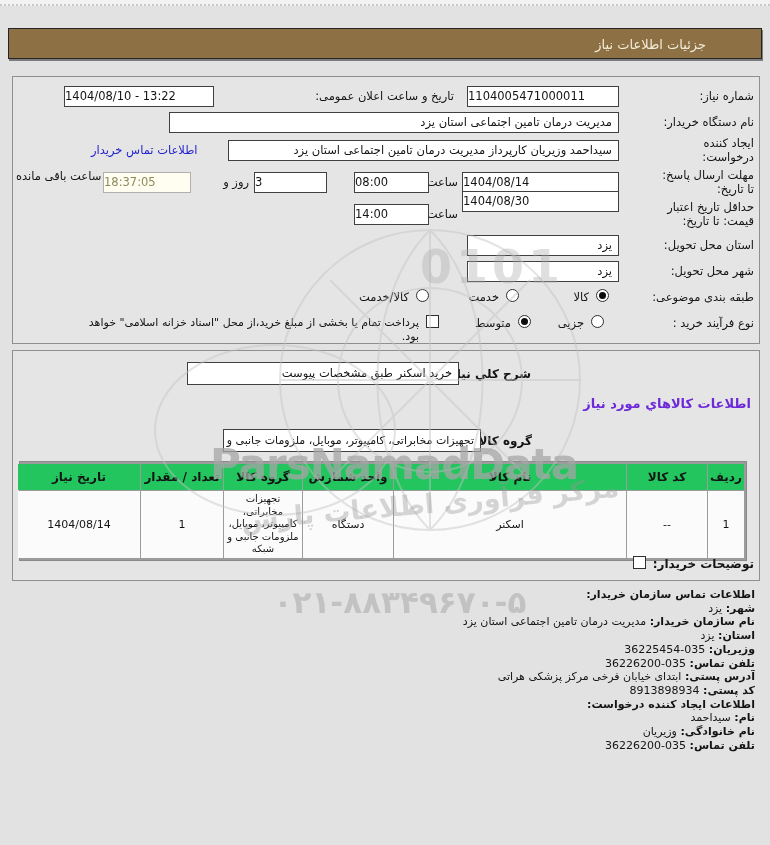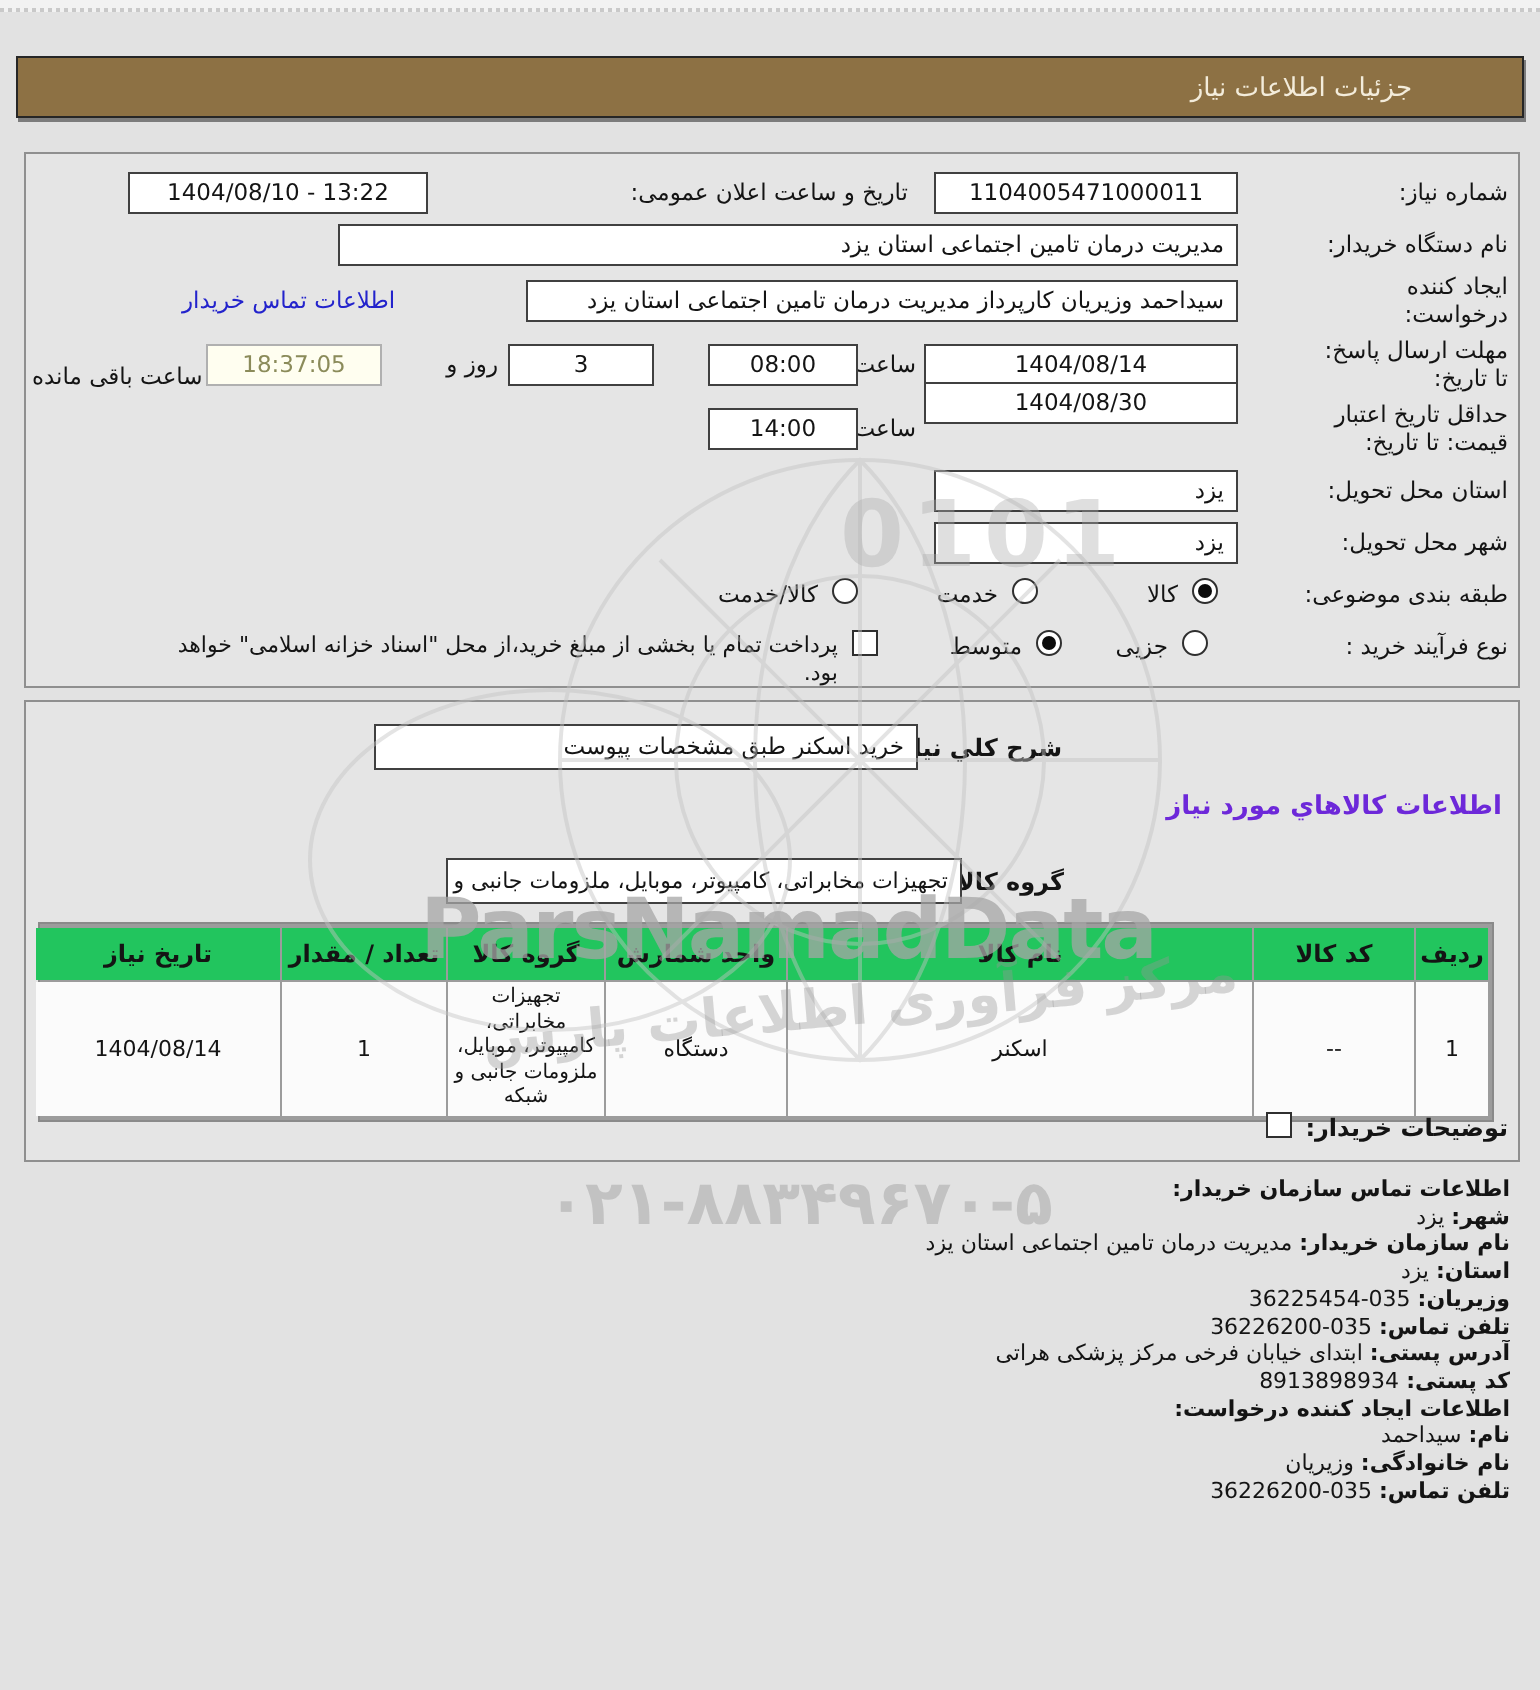--- a/index.html
+++ b/index.html
@@ -22,21 +22,21 @@
   .box{position:absolute;right:10px;width:748px;border:1px solid #8f8f8f;background:#e5e5e5;box-sizing:border-box}
   #form-box{top:76px;height:268px}
   #details-box{top:350px;height:231px}
 
   .lbl{position:absolute;font-size:11.5px;color:#141414;text-align:right;line-height:14px}
   .bold{font-weight:bold}
   .field{
     position:absolute;height:21px;line-height:19px;background:#fff;border:1px solid #404040;
     font-size:11.5px;box-sizing:border-box;overflow:hidden;white-space:nowrap;
   }
-  .center{text-align:center}
+  .center{text-align:left}
   .rt{text-align:right;padding:0 6px}
   .ltr{direction:ltr;unicode-bidi:bidi-override}
   .link{position:absolute;color:#2323cc;font-size:11.5px;cursor:pointer}
   .cd{background:#fffef0;border:1px solid #b0b0b0;color:#8b8b5a}
 
   .radio{position:absolute;width:13px;height:13px;border:1px solid #2f2f2f;border-radius:50%;background:#fff;box-sizing:border-box}
   .radio.on::after{content:"";position:absolute;left:2px;top:2px;right:2px;bottom:2px;background:#0b0b0b;border-radius:50%}
   .check{position:absolute;width:13px;height:13px;border:1px solid #2f2f2f;background:#fff;box-sizing:border-box}
 
   
@@ -73,31 +73,31 @@
 
   <div class="lbl" style="top:12px;right:5px">شماره نیاز:</div>
   <div class="field center ltr" style="top:9px;right:140px;width:152px">1104005471000011</div>
   <div class="lbl" style="top:12px;right:305px">تاریخ و ساعت اعلان عمومی:</div>
   <div class="field center ltr" style="top:9px;right:545px;width:150px">1404/08/10 - 13:22</div>
 
   <div class="lbl" style="top:38px;right:5px">نام دستگاه خریدار:</div>
   <div class="field rt" style="top:35px;right:140px;width:450px">مدیریت درمان تامین اجتماعی استان یزد</div>
 
   <div class="lbl" style="top:59px;right:5px;width:88px">ایجاد کننده درخواست:</div>
-  <div class="field rt" style="top:63px;right:140px;width:356px">سیداحمد وزیریان کارپرداز مدیریت درمان تامین اجتماعی استان یزد</div>
+  <div class="field rt" style="top:63px;right:140px;width:391px">سیداحمد وزیریان کارپرداز مدیریت درمان تامین اجتماعی استان یزد</div>
   <span class="link" style="top:66px;left:78px">اطلاعات تماس خریدار</span>
 
   <div class="lbl" style="top:91px;right:5px;width:102px">مهلت ارسال پاسخ: تا تاریخ:</div>
   <div class="field center ltr" style="top:95px;right:140px;width:157px">1404/08/14</div>
   <div class="lbl" style="top:98px;right:301px">ساعت</div>
   <div class="field center ltr" style="top:95px;right:330px;width:75px">08:00</div>
   <div class="field center ltr" style="top:95px;right:432px;width:73px">3</div>
   <div class="lbl" style="top:98px;right:510px">روز و</div>
   <div class="field center ltr cd" style="top:95px;left:90px;width:88px">18:37:05</div>
-  <div class="lbl" style="top:104px;left:3px;text-align:left">ساعت باقی مانده</div>
+  <div class="lbl" style="top:92px;left:3px;text-align:left">ساعت باقی مانده</div>
 
   <div class="lbl" style="top:123px;right:5px;width:112px">حداقل تاریخ اعتبار قیمت: تا تاریخ:</div>
   <div class="field center ltr" style="top:114px;right:140px;width:157px">1404/08/30</div>
   <div class="lbl" style="top:130px;right:301px">ساعت</div>
   <div class="field center ltr" style="top:127px;right:330px;width:75px">14:00</div>
 
   <div class="lbl" style="top:161px;right:5px">استان محل تحویل:</div>
   <div class="field rt" style="top:158px;right:140px;width:152px">یزد</div>
 
   <div class="lbl" style="top:187px;right:5px">شهر محل تحویل:</div>

